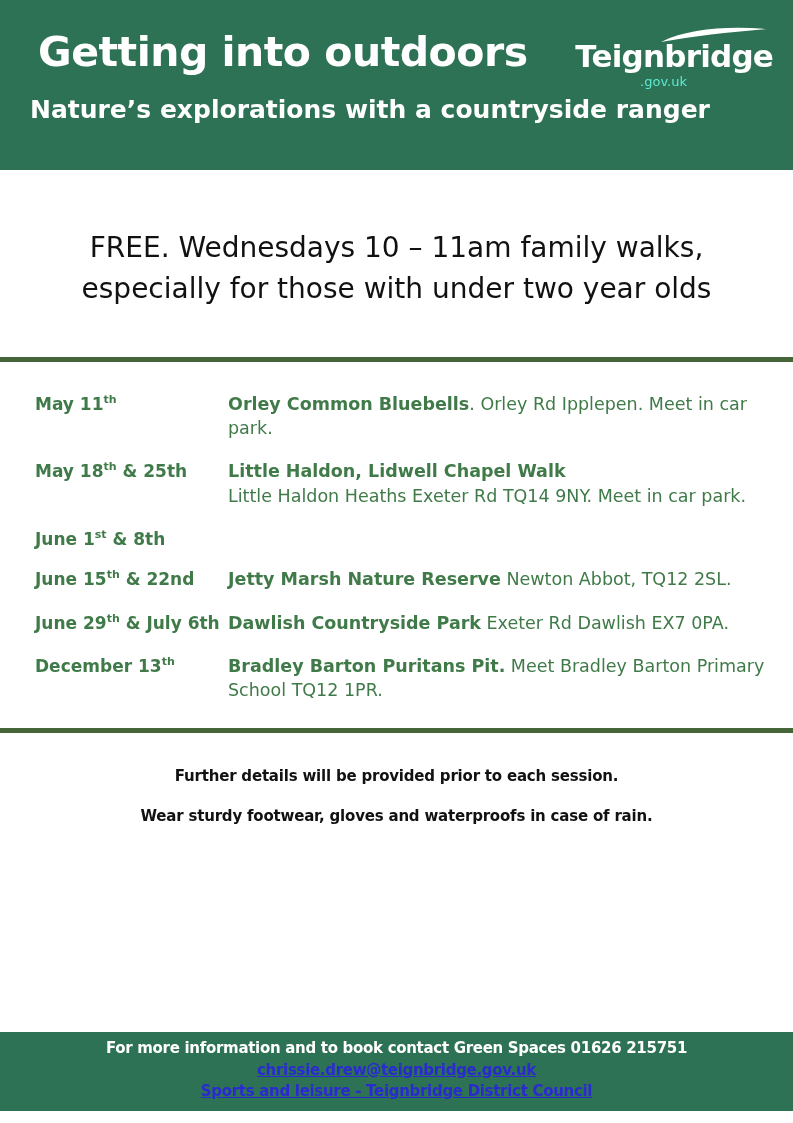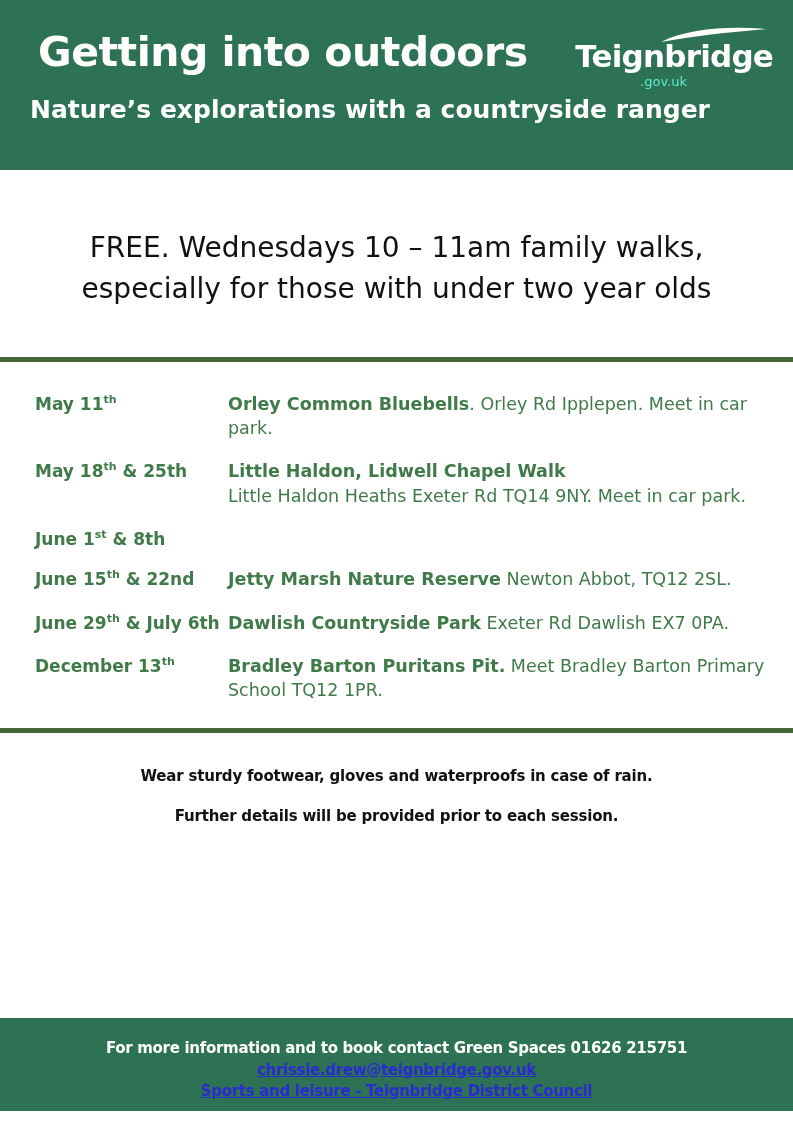--- a/index.html
+++ b/index.html
@@ -139,21 +139,21 @@
     letter-spacing: -0.2px;
   }
 
   
   .footer {
     position: absolute;
     left: 0;
     right: 0;
     bottom: 12px;
     background: #2e7256;
-    padding: 20px 0 8px 0;
+    padding: 6px 0 8px 0;
     text-align: center;
     color: #ffffff;
     font-size: 15px;
     font-weight: bold;
     font-family: "DejaVu Sans", sans-serif;
     letter-spacing: -0.3px;
     line-height: 1.45;
   }
   .footer a {
     color: #2a2ad0;
@@ -213,20 +213,20 @@
     <div class="entry-date"><span>December 13</span><sup>th</sup><span></span></div>
     <div class="entry-text"><b>Bradley Barton Puritans Pit.</b><span> Meet Bradley Barton Primary School TQ12 1PR.</span></div>
   </div>
 
 
 </div>
 
 <div class="rule bottom"></div>
 
 <div class="notes">
+  <div class="note">Further details will be provided prior to each session.</div>
   <div class="note">Wear sturdy footwear, gloves and waterproofs in case of rain.</div>
-  <div class="note">Further details will be provided prior to each session.</div>
 </div>
 
 <div class="footer">
   <div class="footer-line1"><span>For more information and to book contact Green Spaces 01626 215751 </span><a href="#">chrissie.drew@teignbridge.gov.uk</a></div>
   <div class="footer-line2"><a href="#">Sports and leisure - Teignbridge District Council</a></div>
 </div>
 
 </body></html>

